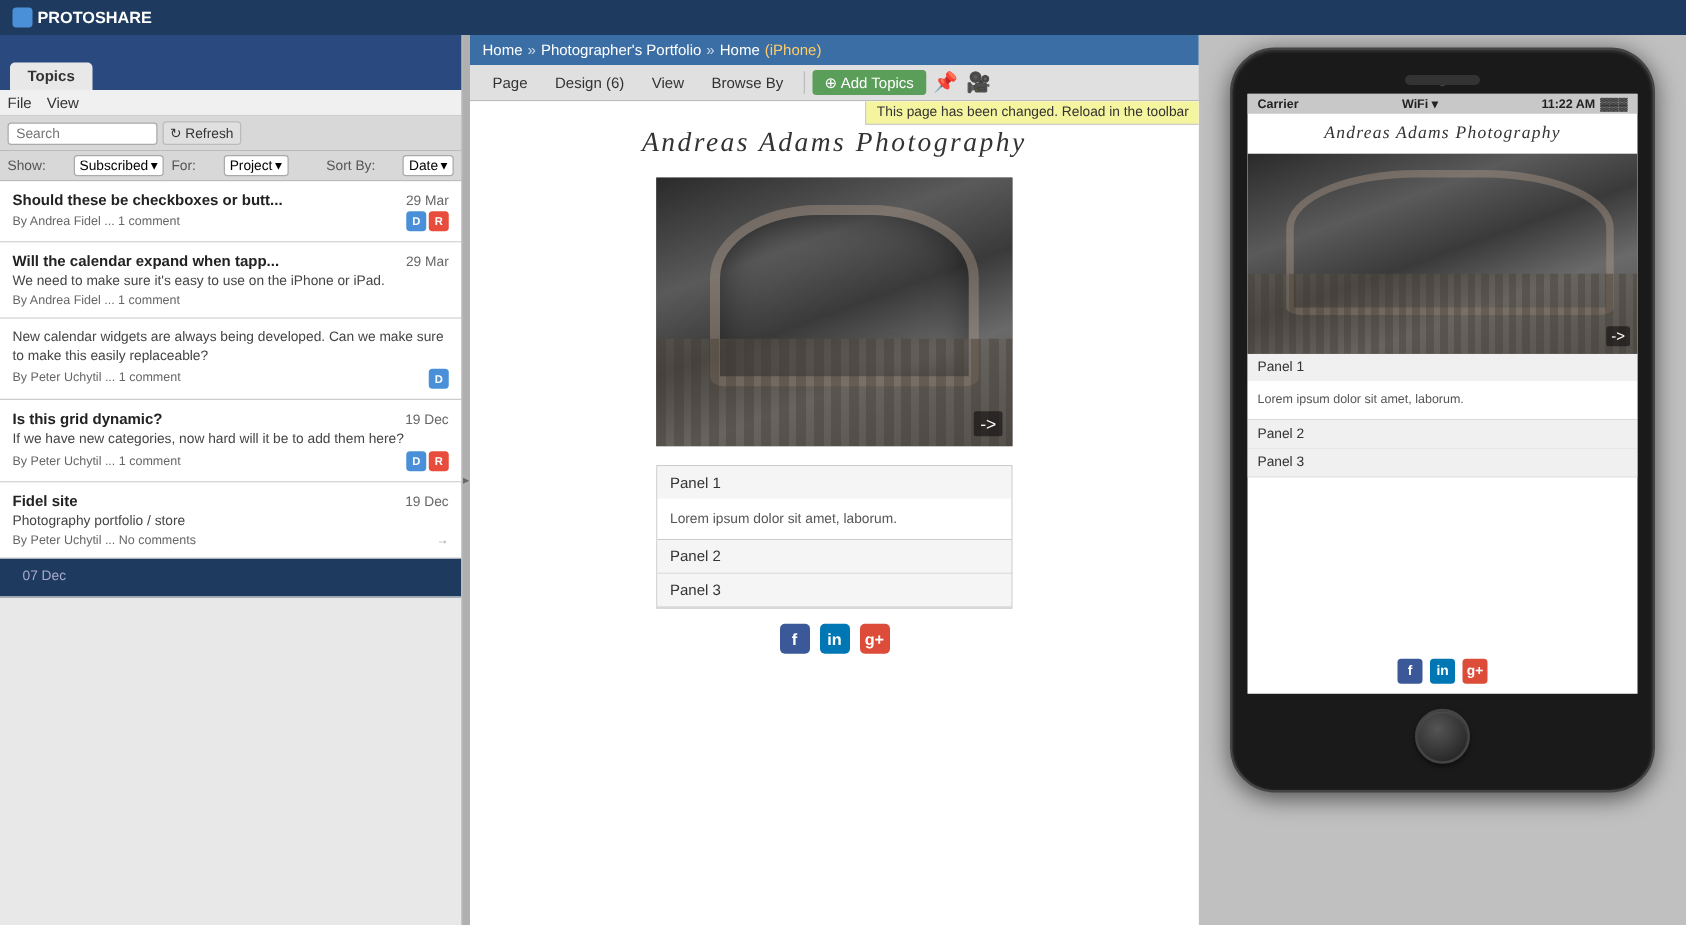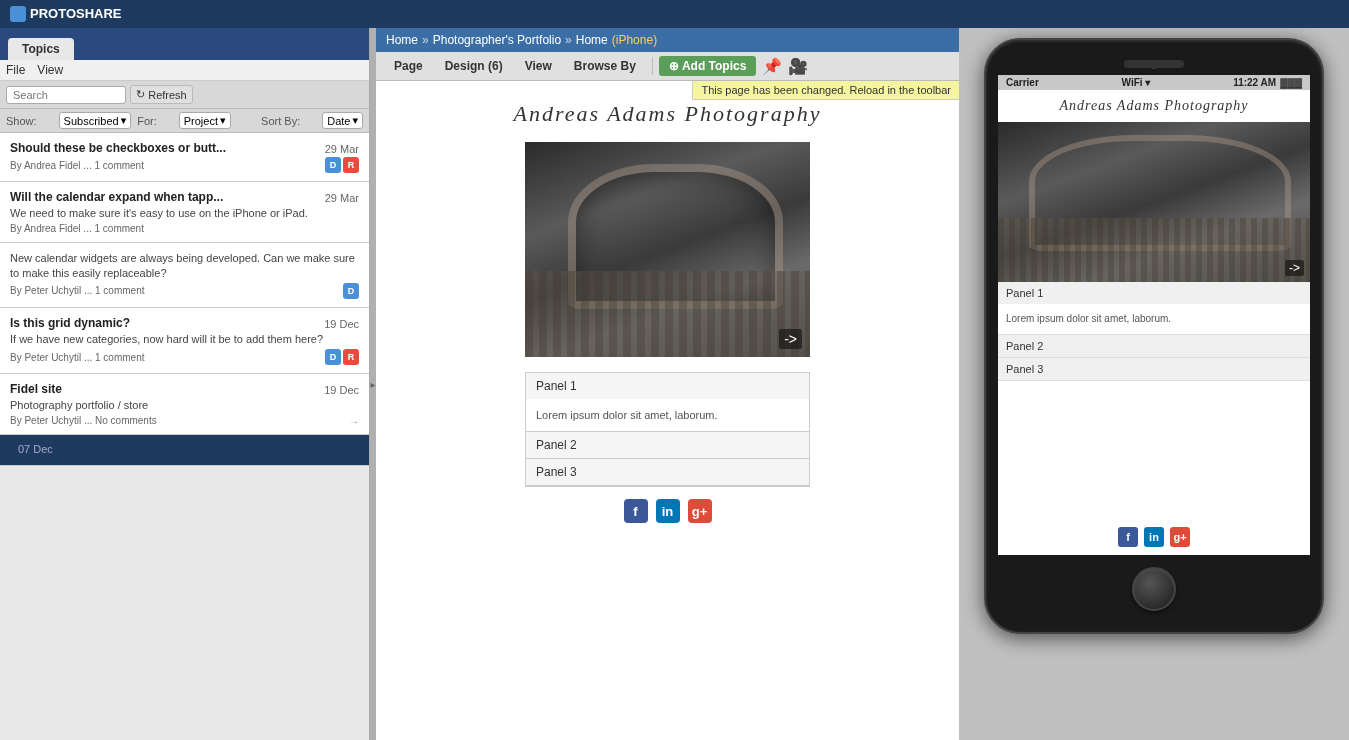--- a/index.html
+++ b/index.html
@@ -42,21 +42,21 @@
       flex-direction: column;
       border-right: 1px solid #aaa;
       flex-shrink: 0;
     }
 
     #topics-tab-bar {
       background: #2a4a7f;
       padding: 0 8px;
       display: flex;
       align-items: flex-end;
-      height: 32px;
+      height: 44px;
     }
 
     #topics-tab {
       background: #e8e8e8;
       color: #333;
       padding: 4px 14px;
       border-radius: 4px 4px 0 0;
       font-size: 12px;
       font-weight: bold;
       cursor: pointer;
@@ -227,21 +227,20 @@
     }
     #breadcrumb-bar .sep { margin: 0 4px; opacity: 0.7; }
 
     #page-toolbar {
       background: #e0e0e0;
       border-bottom: 1px solid #bbb;
       display: flex;
       align-items: center;
       padding: 4px 8px;
       gap: 2px;
-      font-weight: bold;
     }
     .toolbar-btn {
       padding: 3px 10px;
       font-size: 12px;
       cursor: pointer;
       color: #333;
       border-radius: 3px;
       white-space: nowrap;
     }
     .toolbar-sep { width: 1px; background: #bbb; height: 18px; margin: 0 4px; }

